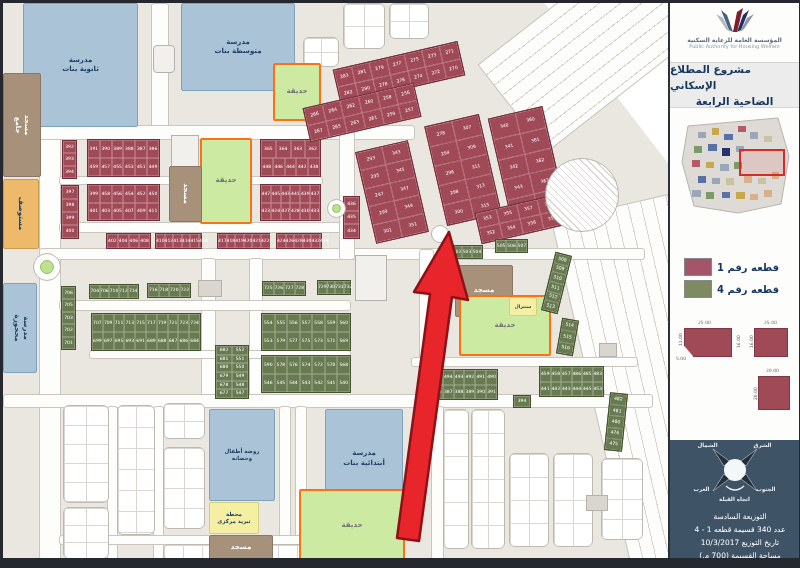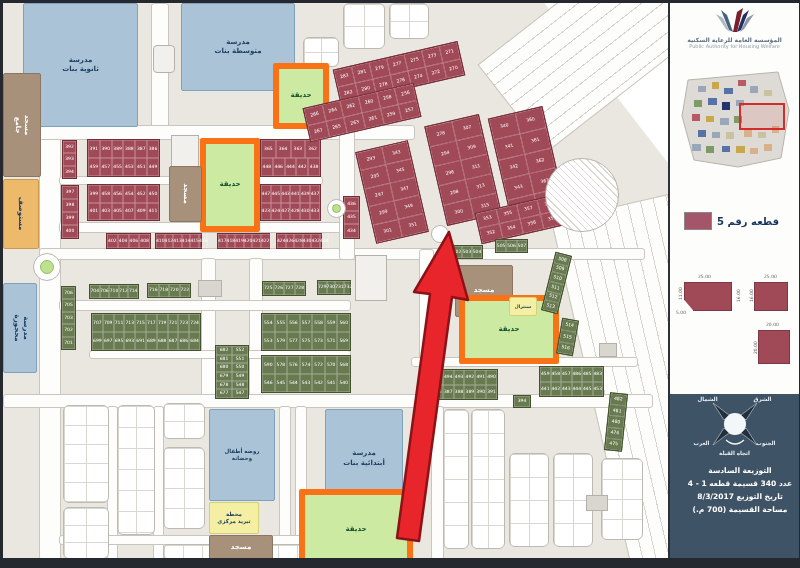--- a/index.html
+++ b/index.html
@@ -17,21 +17,21 @@
   .rab .inner{position:absolute;inset:22%;border-radius:50%;background:#bfe08e;border:1px solid #93bf62;}
   .rab.hatch{background:repeating-linear-gradient(45deg,#fff 0 4px,#dcd9d3 4px 5px);}
   .facility{position:absolute;display:flex;align-items:center;justify-content:center;text-align:center;border-radius:2px;z-index:2;}
   .flabel{font-weight:bold;font-size:7px;line-height:1.3;white-space:pre-line;}
   .vert .flabel{transform:rotate(90deg);white-space:pre-line;}
   .f-blue{background:#aac3d6;border:1px solid #7fa2bc;color:#1d3f63;}
   .f-tan{background:#a8917b;border:1px solid #8a7662;color:#fff;}
   .f-orange{background:#edba6c;border:1px solid #cc9a4e;color:#214066;}
   .f-navy{background:#2a3c9d;border:1px solid #1d2b76;color:#fff;}
   .f-yellow{background:#f4efa2;border:1px solid #d5cf7a;color:#214066;}
-  .f-park{background:#cdeaa3;border:6px solid #f97316;color:#14532d;}
+  .f-park{background:#cdeaa3;border:2px solid #f97316;color:#737373;}
   .f-yellow .flabel,.f-sm .flabel{font-size:5.5px;}
   .f-tiny .flabel{font-size:4.5px;}
   .pblock{position:absolute;display:flex;flex-direction:column;z-index:3;}
   .pblock.red{background:#a14a57;border:1px solid #6f2f3a;}
   .pblock.green{background:#687a50;border:1px solid #44522f;}
   .prow{flex:1;display:flex;}
   .pcell{flex:1;display:flex;align-items:center;justify-content:center;color:#fff;font-size:4.5px;line-height:1;
          box-shadow:inset 0 0 0 0.5px rgba(255,255,255,.40);}
   #arrow-svg{position:absolute;left:0;top:0;z-index:20;pointer-events:none;}
   
@@ -47,21 +47,21 @@
   .legend-row{display:flex;align-items:center;gap:5px;height:22px;}
   .swatch{width:26px;height:16px;border:1px solid #888;}
   .legend-label{font-size:10px;font-weight:bold;color:#17365d;}
   #dims-sec{height:132px;}
   .dimshape{position:absolute;background:#a14a57;border:1px solid #7e3744;}
   .dimlab{position:absolute;font-size:4.5px;color:#666;white-space:nowrap;}
   .dimlab.v{transform:rotate(-90deg);transform-origin:left top;}
   #footer-sec{flex:1 1 auto;background:#3e5366;color:#fff;text-align:center;padding-top:4px;}
   #compass{position:relative;width:90px;height:58px;margin:0 auto;}
   .cl{position:absolute;font-size:5.5px;color:#e8eef4;font-weight:bold;}
-  .fline{font-size:7.5px;font-weight:bold;line-height:1.75;color:#fff;padding-left:11px;}
+  .fline{font-size:7.5px;font-weight:normal;line-height:1.75;color:#fff;padding-left:11px;}
 </style>
 </head>
 <body>
 
 <div id="frame">
 
   <div id="map">
 
     <div class="mask" style="left:500px;top:0;width:165px;height:160px;clip-path:polygon(25% 0,100% 0,100% 100%);"></div>
 
@@ -694,20 +694,24 @@
         <polygon points="20,26 24,26 30,2 24,6" fill="#7a1f2b"></polygon>
         <polygon points="24,26 28,24 36,4 30,9" fill="#232f63"></polygon>
         <polygon points="27,26 31,23 41,8 34,12" fill="#8b98a8"></polygon>
         <polygon points="20,26 16,24 8,4 14,9" fill="#46627f"></polygon>
         <polygon points="17,26 13,23 3,8 10,12" fill="#b0b8c2"></polygon>
       </svg>
       <div class="org-ar">المؤسسة العامة للرعاية السكنية</div>
       <div class="org-en">Public Authority for Housing Welfare</div>
     </div>
 
+    <div class="sec" id="title-sec">
+      <div class="t1">مشروع المطلاع الإسكاني</div>
+      <div class="t2">الضاحية الرابعة</div>
+    </div>
 
     <div class="sec" id="thumb-sec">
       <svg width="114" height="136" viewBox="0 0 114 136">
         <polygon points="10,14 100,6 111,44 103,92 60,101 16,94 4,50" fill="#dedbd6" stroke="#b7b3ac" stroke-width="1"></polygon>
         <g>
           <rect x="20" y="20" width="8" height="6" fill="#9aa7b8"></rect>
             <rect x="34" y="16" width="7" height="7" fill="#c9a84c"></rect>
           <rect x="46" y="22" width="9" height="6" fill="#5872a8"></rect>
             <rect x="60" y="14" width="8" height="6" fill="#b85a66"></rect>
           <rect x="72" y="20" width="8" height="7" fill="#9aa7b8"></rect>
@@ -733,21 +737,25 @@
           <rect x="80" y="66" width="8" height="6" fill="#c9c1a0"></rect>
             <rect x="94" y="60" width="7" height="7" fill="#d8b08a"></rect>
         </g>
         <rect x="62" y="38" width="44" height="25" fill="rgba(210,60,60,0.12)" stroke="#d42b2b" stroke-width="2"></rect>
       </svg>
     </div>
 
     <div class="sec" id="legend-sec">
       <div class="legend-row">
         <span class="swatch" style="background: rgb(165, 85, 106);"></span>
-        <span class="legend-label">قطعه رقم 5</span>
+        <span class="legend-label">قطعه رقم 1</span>
+      </div>
+      <div class="legend-row">
+        <span class="swatch" style="background: rgb(125, 138, 98);"></span>
+        <span class="legend-label">قطعه رقم 4</span>
       </div>
     </div>
 
     <div class="sec" id="dims-sec">
 
       <span class="dimlab" style="left:28px;top:12px;">25.00</span>
       <div class="dimshape" style="left:14px;top:20px;width:46px;height:27px;clip-path:polygon(0 0,100% 0,100% 100%,20% 100%,0 60%);"></div>
       <span class="dimlab v" style="left:8px;top:38px;">11.00</span>
       <span class="dimlab" style="left:6px;top:48px;">5.00</span>
       <span class="dimlab v" style="left:66px;top:40px;">16.00</span>
@@ -773,19 +781,19 @@
         </svg>
         <span class="cl" style="left:8px;top:-2px;">الشمال</span>
         <span class="cl" style="right:8px;top:-2px;">الشرق</span>
         <span class="cl" style="left:4px;top:42px;">الغرب</span>
         <span class="cl" style="right:4px;top:42px;">الجنوب</span>
         <span class="cl" style="left:50%;transform:translateX(-50%);top:52px;">اتجاه القبلة</span>
       </div>
       <div style="margin-top:8px;">
         <div class="fline">التوزيعة السادسة</div>
         <div class="fline">عدد 340 قسيمة قطعه 1 - 4</div>
-        <div class="fline">تاريخ التوزيع 8/3/2017</div>
+        <div class="fline">تاريخ التوزيع 10/3/2017</div>
         <div class="fline">مساحة القسيمة (700 م.)</div>
       </div>
     </div>
 
   </div>
 </div>
 
 </body></html>

